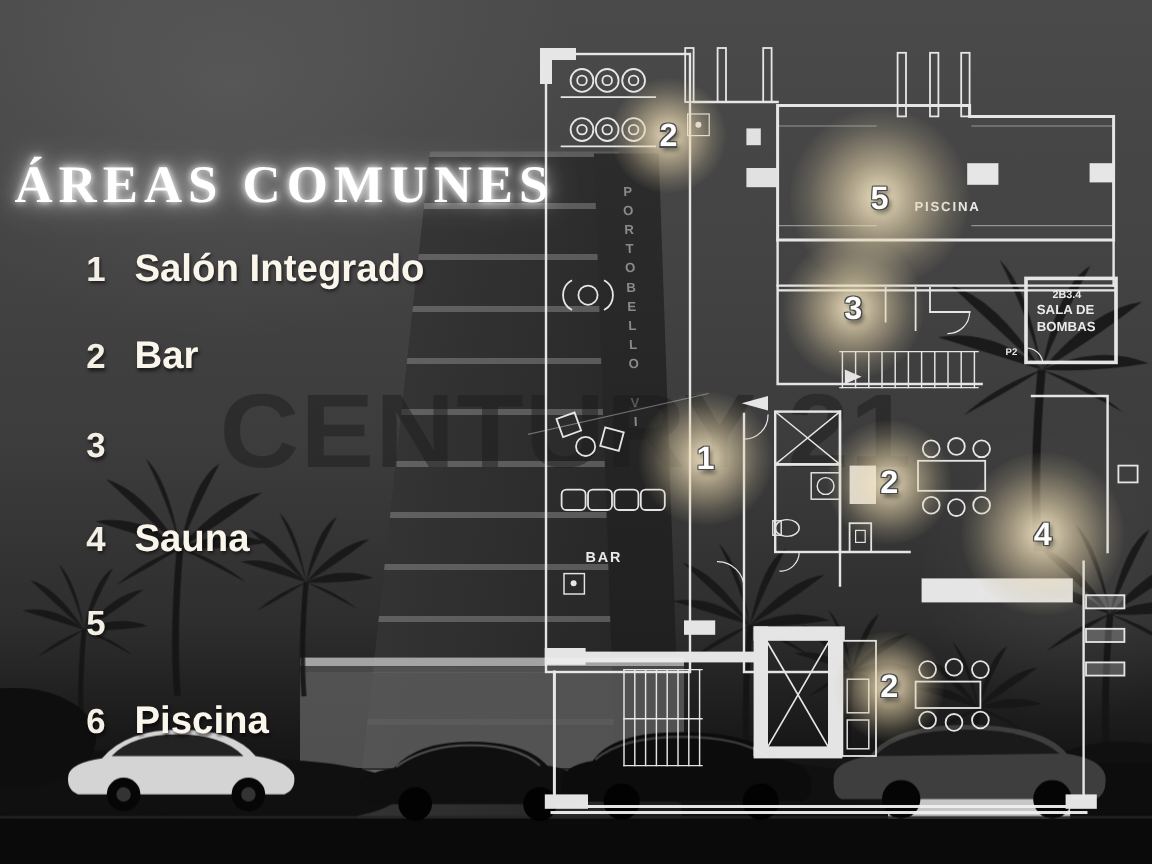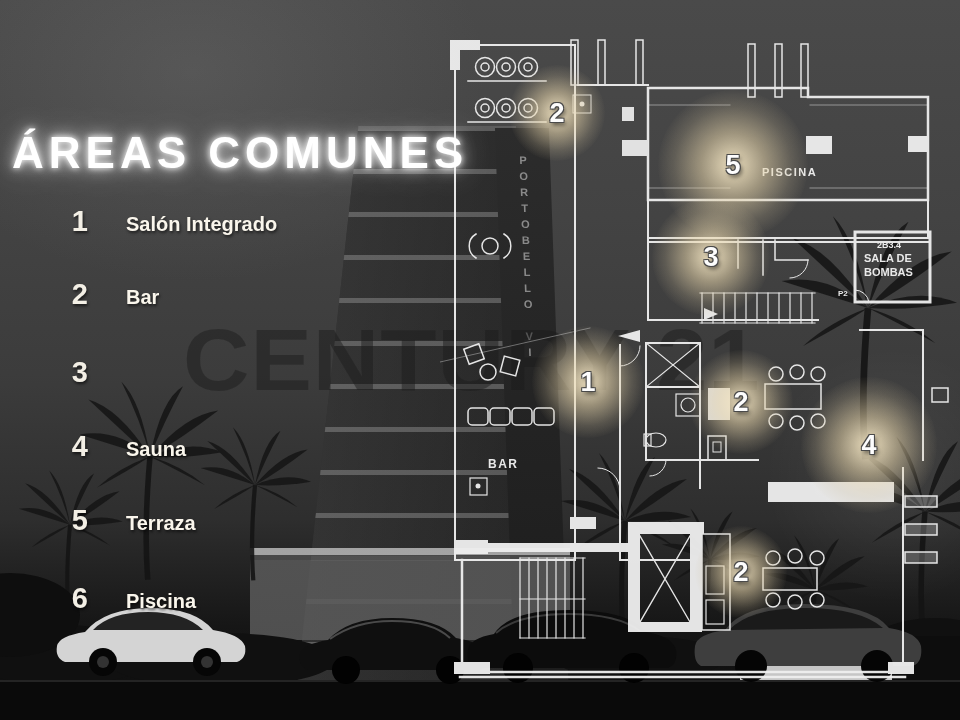--- a/index.html
+++ b/index.html
@@ -51,31 +51,31 @@
   
   .marker{position:absolute;z-index:4;transform:translate(-50%,-50%);
     display:flex;align-items:center;justify-content:center;}
   .marker::before{content:"";position:absolute;inset:0;border-radius:50%;
     background:radial-gradient(circle, rgba(244,230,196,.95) 0%, rgba(232,214,172,.55) 30%, rgba(202,187,152,.22) 55%, transparent 72%);}
   .marker span{position:relative;font-weight:bold;font-size:27px;color:#fdfdfd;
     text-shadow:1px 1px 0 #4a4a4a,-1px -1px 0 #4a4a4a,1px -1px 0 #4a4a4a,-1px 1px 0 #4a4a4a,2px 3px 4px rgba(0,0,0,.6);}
   
   .title{
     position:absolute;left:12px;top:128px;z-index:5;margin:0;
-    font-family:Liberation Sans, sans-serif;
+    font-family:Liberation Serif, serif;
     font-size:44px;font-weight:bold;letter-spacing:5px;color:#fff;
     text-shadow:0 0 6px #fff,0 0 16px rgba(255,255,255,.85),0 0 34px rgba(255,255,255,.45);
     white-space:nowrap;
   }
   .legend{position:absolute;left:0;top:0;z-index:5;}
   .legend-row{position:absolute;left:48px;display:flex;align-items:baseline;}
   .legend-num{display:inline-block;width:40px;text-align:right;
     font-size:29px;font-weight:bold;color:#f3efe5;
     text-shadow:1px 2px 3px rgba(0,0,0,.6);}
-  .legend-label{margin-left:38px;font-size:20px;font-weight:bold;color:#faf6ec;
+  .legend-label{margin-left:24px;font-size:32px;font-weight:bold;color:#faf6ec;
     text-shadow:1px 2px 3px rgba(0,0,0,.6);white-space:nowrap;text-align:right;}
 </style>
 </head>
 <body>
 
 <div class="stage">
 
   <div class="photo">
     <div class="tower"></div>
     <div class="tower-sign">
@@ -340,21 +340,20 @@
     </div>
     <div class="legend-row" style="top:356px;">
       <span class="legend-num">3</span>
     </div>
     <div class="legend-row" style="top:430px;">
       <span class="legend-num">4</span>
       <span class="legend-label">Sauna</span>
     </div>
     <div class="legend-row" style="top:504px;">
       <span class="legend-num">5</span>
-      <span class="legend-label">Terraza</span>
     </div>
     <div class="legend-row" style="top:582px;">
       <span class="legend-num">6</span>
       <span class="legend-label">Piscina</span>
     </div>
   </div>
 
 </div>
 
 </body></html>

